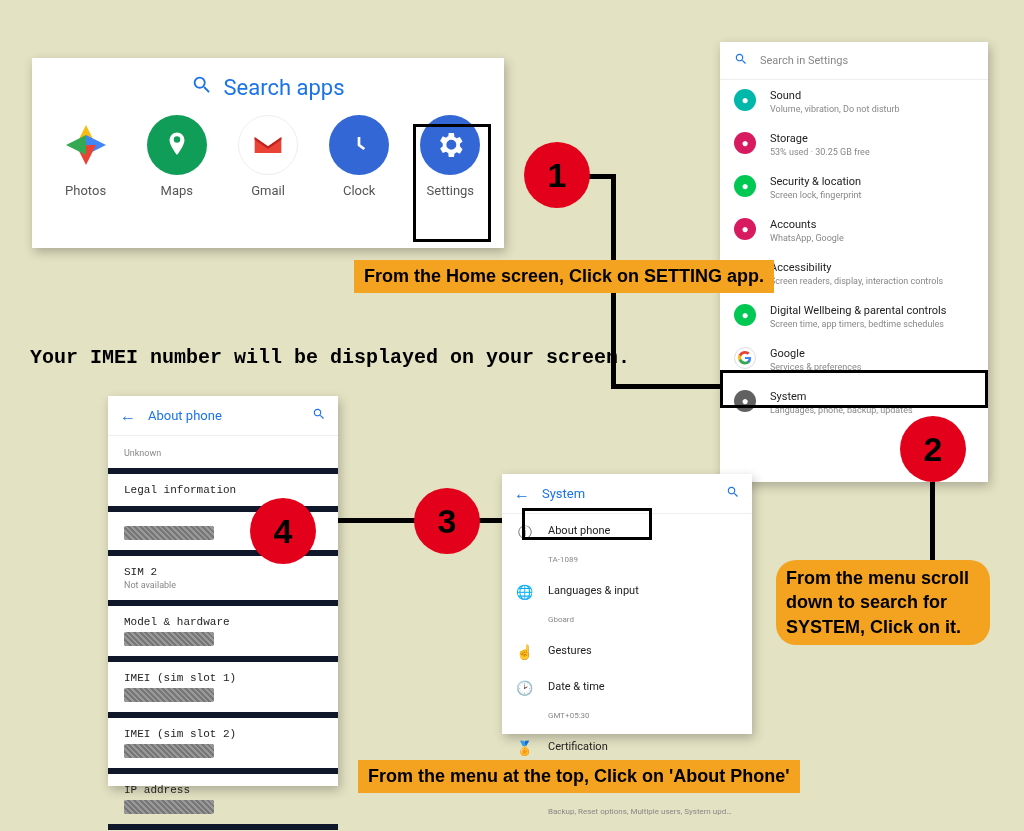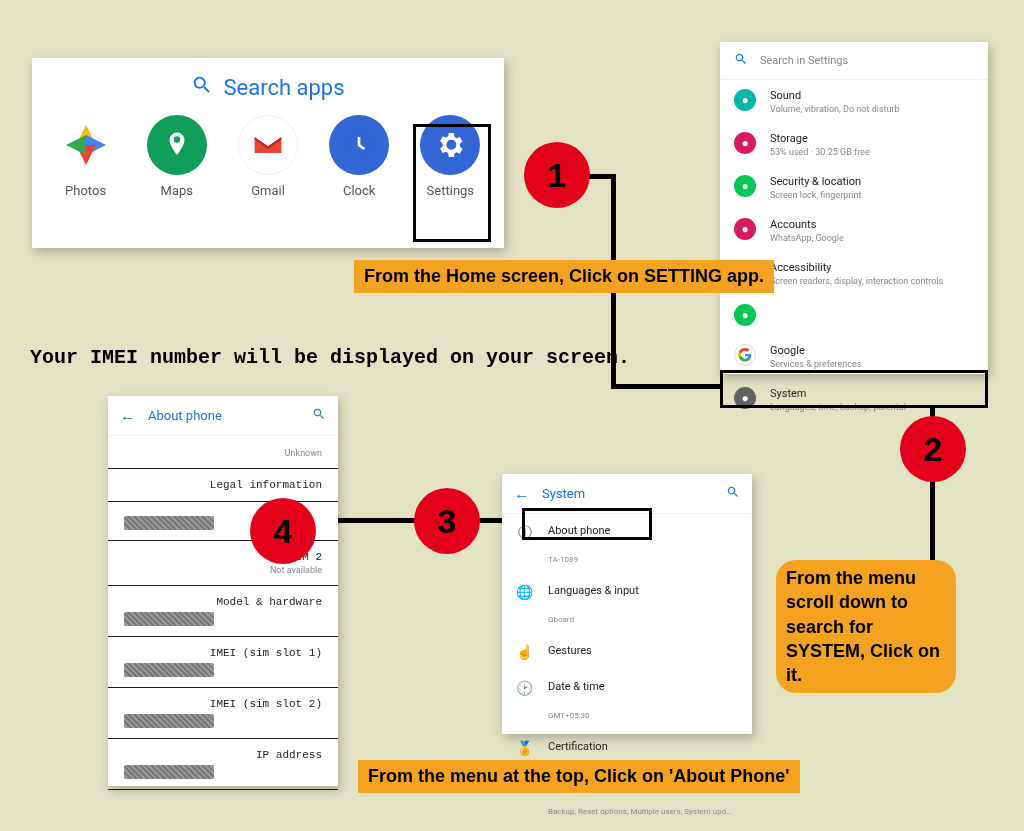--- a/index.html
+++ b/index.html
@@ -30,21 +30,21 @@
   #p1 .srch svg { width: 22px; height: 22px; fill: #1a73e8; }
   .apps { display: flex; justify-content: space-around; }
   .app { width: 80px; text-align: center; cursor: pointer; }
   .app .ico { width: 60px; height: 60px; margin: 0 auto 8px; border-radius: 50%;
               display: flex; align-items: center; justify-content: center; }
   .app .lbl { font-size: 13px; color: #555; }
   .hl { position: absolute; border: 3px solid #000; }
   #hl1 { left: 413px; top: 124px; width: 78px; height: 118px; }
 
   
-  #p2 { left: 720px; top: 42px; width: 268px; height: 332px; font-size: 11px; }
+  #p2 { left: 720px; top: 42px; width: 268px; height: 440px; font-size: 11px; }
   #p2 .srch2 {
     display: flex; align-items: center; gap: 12px;
     padding: 10px 14px; color: #888; border-bottom: 1px solid #eee;
   }
   #p2 .srch2 svg { width: 14px; height: 14px; fill: #1a73e8; }
   .sitem { display: flex; align-items: flex-start; gap: 14px; padding: 9px 14px; cursor: pointer; }
   .sitem .ic { width: 22px; height: 22px; border-radius: 50%; flex: 0 0 22px;
                display: flex; align-items: center; justify-content: center; color: #fff; font-size: 12px; }
   .sitem .tl { color: #222; }
   .sitem .sb { color: #888; font-size: 9px; margin-top: 2px; }
@@ -59,21 +59,21 @@
   .phead .sico svg{ width:14px; height:14px; fill:#1a73e8; }
   .mitem { display:flex; align-items:flex-start; gap:14px; padding:10px 14px; cursor:pointer; }
   .mitem .mic { width:18px; color:#666; text-align:center; font-size:14px; }
   .mitem .tl { color:#222; font-size:11px; }
   .mitem .sb { color:#888; font-size:8px; margin-top:18px; }
   #hl3 { left:522px; top:508px; width:130px; height:32px; }
 
   
   #p4 { left: 108px; top: 396px; width: 230px; height: 390px; font-size: 11px; }
   #p4 .phead { font-size:13px; }
-  .aitem { padding: 10px 16px; border-bottom:1px solid #0f172a;text-align:right; }
+  .aitem { padding: 10px 16px; border-bottom:6px solid #0f172a; }
   .aitem .tl { color:#222; font-size:11px;font-family:Liberation Mono, monospace; }
   .aitem .sb { color:#888; font-size:9px; margin-top:2px; }
   .blur { display:block; margin-top:4px; width:90px; height:14px;
           background: repeating-linear-gradient(45deg,#777,#777 2px,#999 2px,#999 4px);
           border-radius:2px; filter:blur(.5px); }
 
   
   .badge { position:absolute; width:66px; height:66px; border-radius:50%;
            background:#e2001a; color:#000; font-weight:900; font-size:34px;
            display:flex; align-items:center; justify-content:center;
@@ -81,21 +81,21 @@
   #b1 { left:524px; top:142px; }
   #b2 { left:900px; top:416px; }
   #b3 { left:414px; top:488px; }
   #b4 { left:250px; top:498px; }
 
   
   .cap { position:absolute; background:#f4a321; color:#000;
          font-family:"Arial Narrow", Arial, sans-serif; font-weight:700;
          font-size:18px; padding:6px 10px; font-stretch:condensed; }
   #c1 { left:354px; top:260px; }
-  #c2 { left:776px; top:560px; width:180px; line-height:1.35;border-radius:20px; }
+  #c2 { left:776px; top:560px; width:214px; line-height:1.35;border-radius:20px; }
   #c3 { left:358px; top:760px; }
   .note { position:absolute; left:30px; top:346px;
           font-family:Liberation Mono, monospace; font-weight:700;
           font-size:20px; color:#000; font-stretch:condensed; }
 
   
   .line { position:absolute; background:#000; }
 </style>
 </head>
 <body>
@@ -209,40 +209,44 @@
       </div>
       <div class="sitem">
         <div class="ic" style="background:#673ab7">●</div>
         <div>
           <div class="tl">Accessibility</div>
           <div class="sb">Screen readers, display, interaction controls</div>
         </div>
       </div>
       <div class="sitem">
         <div class="ic" style="background:#00c853">●</div>
+        <div>
+          <div class="tl">Digital Wellbeing &amp; parental controls</div>
+          <div class="sb">Screen time, app timers, bedtime schedules</div>
+        </div>
       </div>
       <div class="sitem">
         <div class="ic" style="background:#ffffff;border:1px solid #ddd">
           <svg viewBox="0 0 48 48" width="14" height="14">
             <path fill="#4285F4" d="M45 24.5c0-1.6-.1-2.8-.4-4H24v7.3h11.8c-.5 3-2.3 5.5-4.9 7.2v6h7.9C43.4 36.6 45 31 45 24.5z"></path>
             <path fill="#34A853" d="M24 46c6.5 0 11.9-2.1 15.8-5.8l-7.9-6c-2.1 1.4-4.9 2.3-7.9 2.3-6.1 0-11.2-4.1-13.1-9.6H2.8v6.1C6.7 41 14.7 46 24 46z"></path>
             <path fill="#FBBC05" d="M10.9 26.9c-.5-1.4-.8-3-.8-4.9s.3-3.5.8-4.9v-6.1H2.8C1 14.7 0 18.7 0 22s1 7.3 2.8 11z"></path>
             <path fill="#EA4335" d="M24 9.5c3.5 0 6.6 1.2 9 3.6l6.7-6.7C35.9 2.4 30.5 0 24 0 14.7 0 6.7 5 2.8 13l8.1 6.1C12.8 13.6 17.9 9.5 24 9.5z"></path>
           </svg>
         </div>
         <div>
           <div class="tl">Google</div>
           <div class="sb">Services &amp; preferences</div>
         </div>
       </div>
       <div class="sitem">
         <div class="ic" style="background:#616161">●</div>
         <div>
           <div class="tl">System</div>
-          <div class="sb">Languages, time, backup, parental</div>
+          <div class="sb">Languages, phone, backup, updates</div>
         </div>
       </div>
     </div>
 </div>
 <div id="hl2" class="hl"></div>
 
 <div id="p3" class="panel">
   <div class="phead">
     <span class="back">←</span>
     <span class="ttl">System</span>

